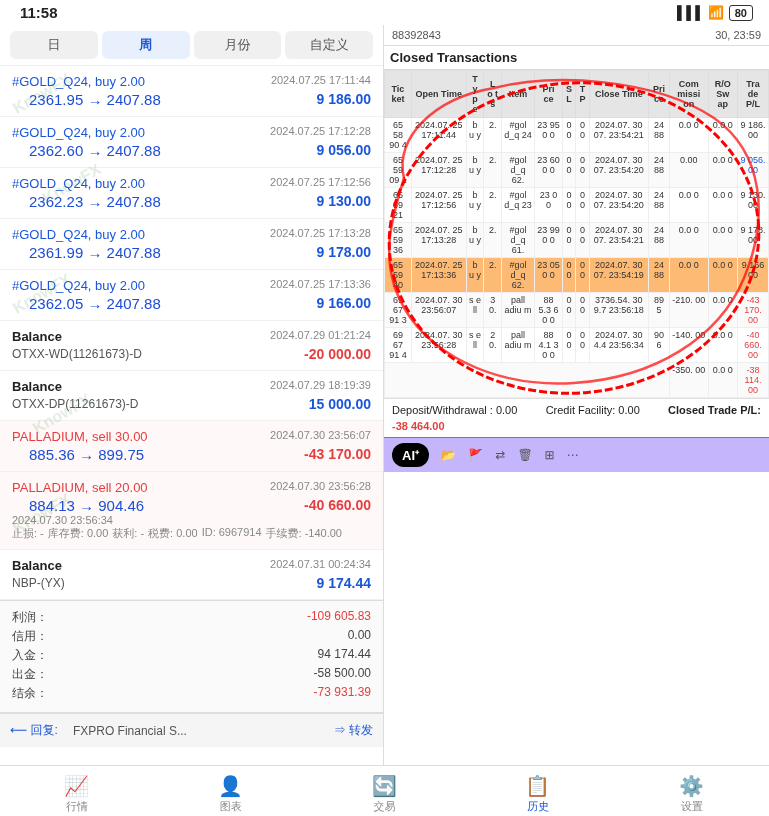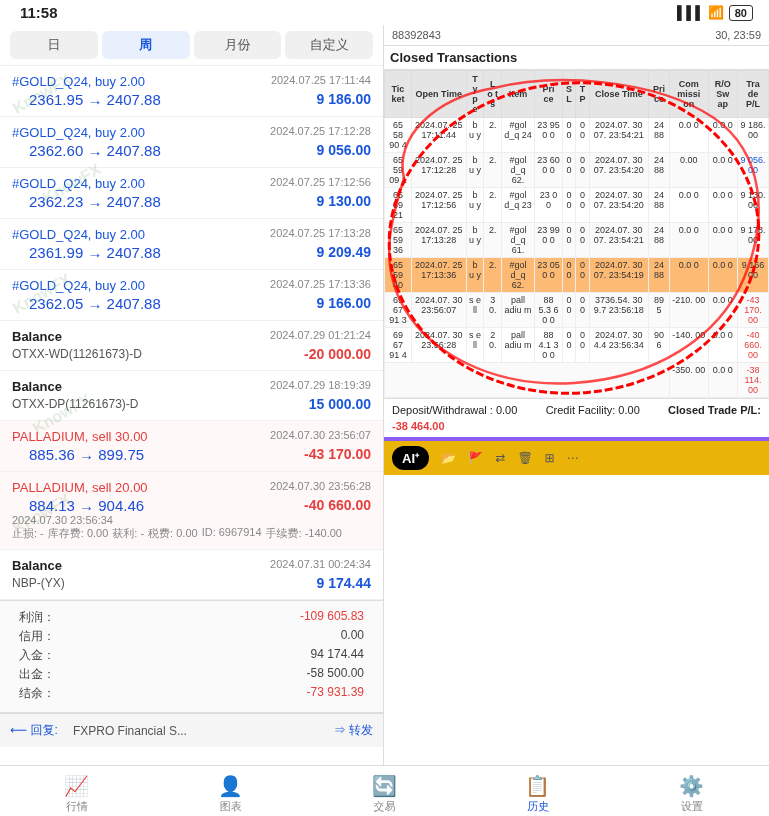--- a/index.html
+++ b/index.html
@@ -72,21 +72,21 @@
     .tx-price-row { display: flex; justify-content: space-between; margin-top: 2px; }
     .tx-prices { font-size: 15px; color: #1d4ed8; margin-left: 17px; }
     .tx-amount { font-size: 14px; font-weight: 600; }
     .tx-amount.positive { color: #1a56db; }
     .tx-amount.negative { color: #e53e3e; }
     .tx-sub { font-size: 12px; color: #555; margin-top: 1px; }
     .tx-sub-row { font-size: 11px; color: #888; display: flex; gap: 4px; flex-wrap: wrap; margin-top: 0; }
 
     
     .summary-section {
-      padding: 8px 19px;
+      padding: 8px 12px;
       border-top: 1px solid #ddd;
       border-bottom: 1px solid #ddd;
       background: #fafafa;
     }
     .summary-row { display: flex; justify-content: space-between; font-size: 12px; color: #444; margin-bottom: 2px; }
     .summary-row .val { font-weight: 500; }
     .summary-row .val.red { color: #e53e3e; }
 
     
     .message-bar {
@@ -171,22 +171,22 @@
       align-items: center;
       flex-wrap: wrap;
       gap: 4px;
     }
 
     
     .ai-toolbar {
       display: flex;
       align-items: center;
       padding: 5px 8px;
-      background: #eab308;
-      border-top: 4px solid #8b5cf6;
+      background: #c4b5fd;
+      border-top: 1px solid #8b5cf6;
       gap: 12px;
       justify-content: flex-start;
     }
     .ai-btn {
       font-size: 12px;
       color: #555;
       cursor: pointer;
       display: flex;
       align-items: center;
       gap: 2px;
@@ -285,21 +285,21 @@
           </div>
         </div>
 
         <div class="tx-item">
           <div class="tx-header">
             <span class="tx-title buy">#GOLD_Q24, buy 2.00</span>
             <span class="tx-date">2024.07.25 17:13:28</span>
           </div>
           <div class="tx-price-row">
             <span class="tx-prices">2361.99 → 2407.88</span>
-            <span class="tx-amount positive">9 209.49</span>
+            <span class="tx-amount positive">9 178.00</span>
           </div>
         </div>
 
         <div class="tx-item">
           <div class="tx-header">
             <span class="tx-title buy">#GOLD_Q24, buy 2.00</span>
             <span class="tx-date">2024.07.25 17:13:36</span>
           </div>
           <div class="tx-price-row">
             <span class="tx-prices">2362.05 → 2407.88</span>

